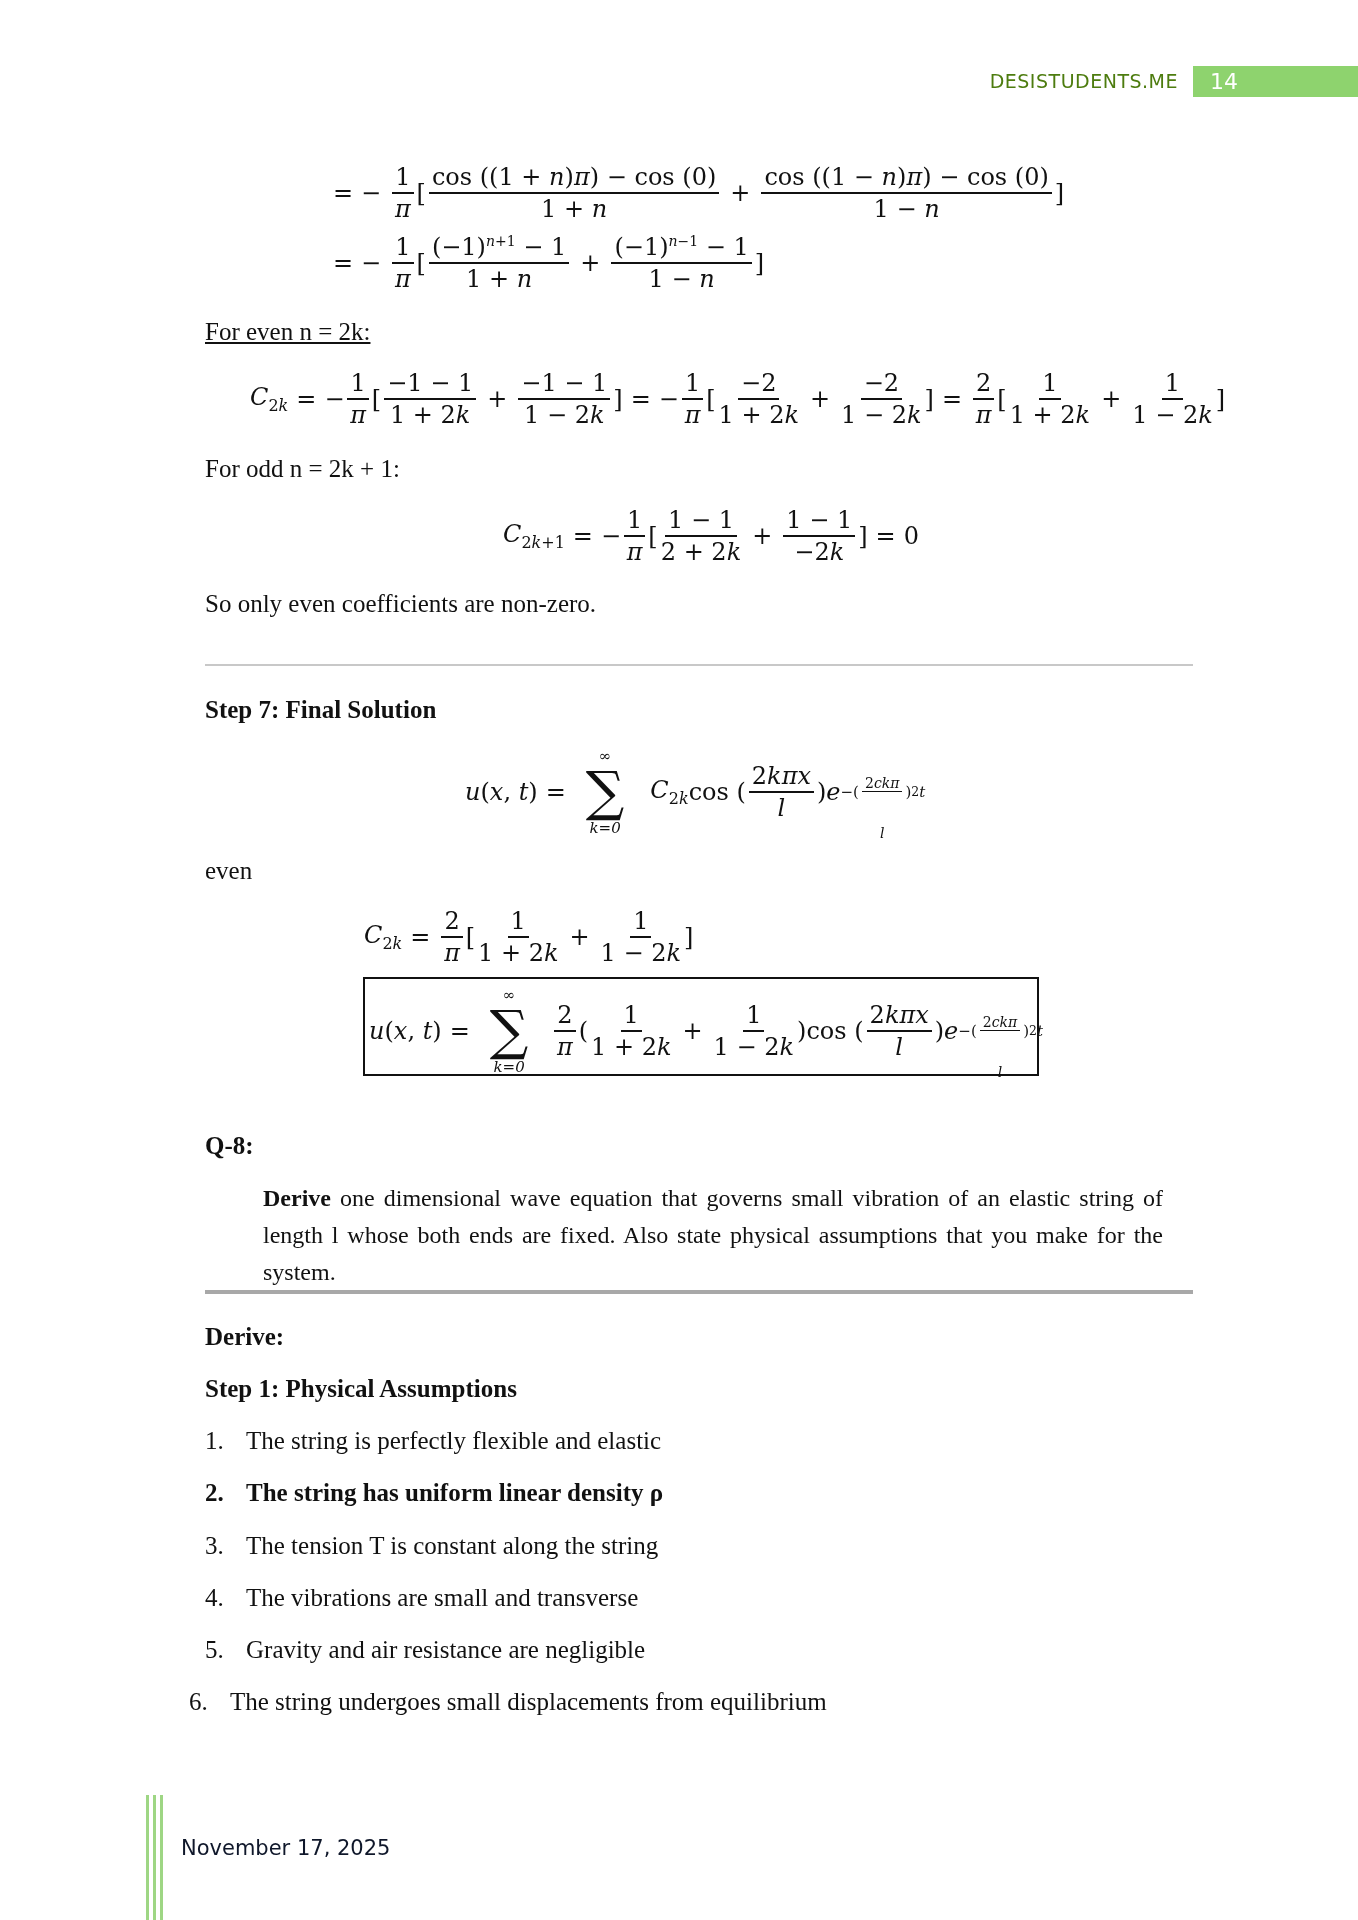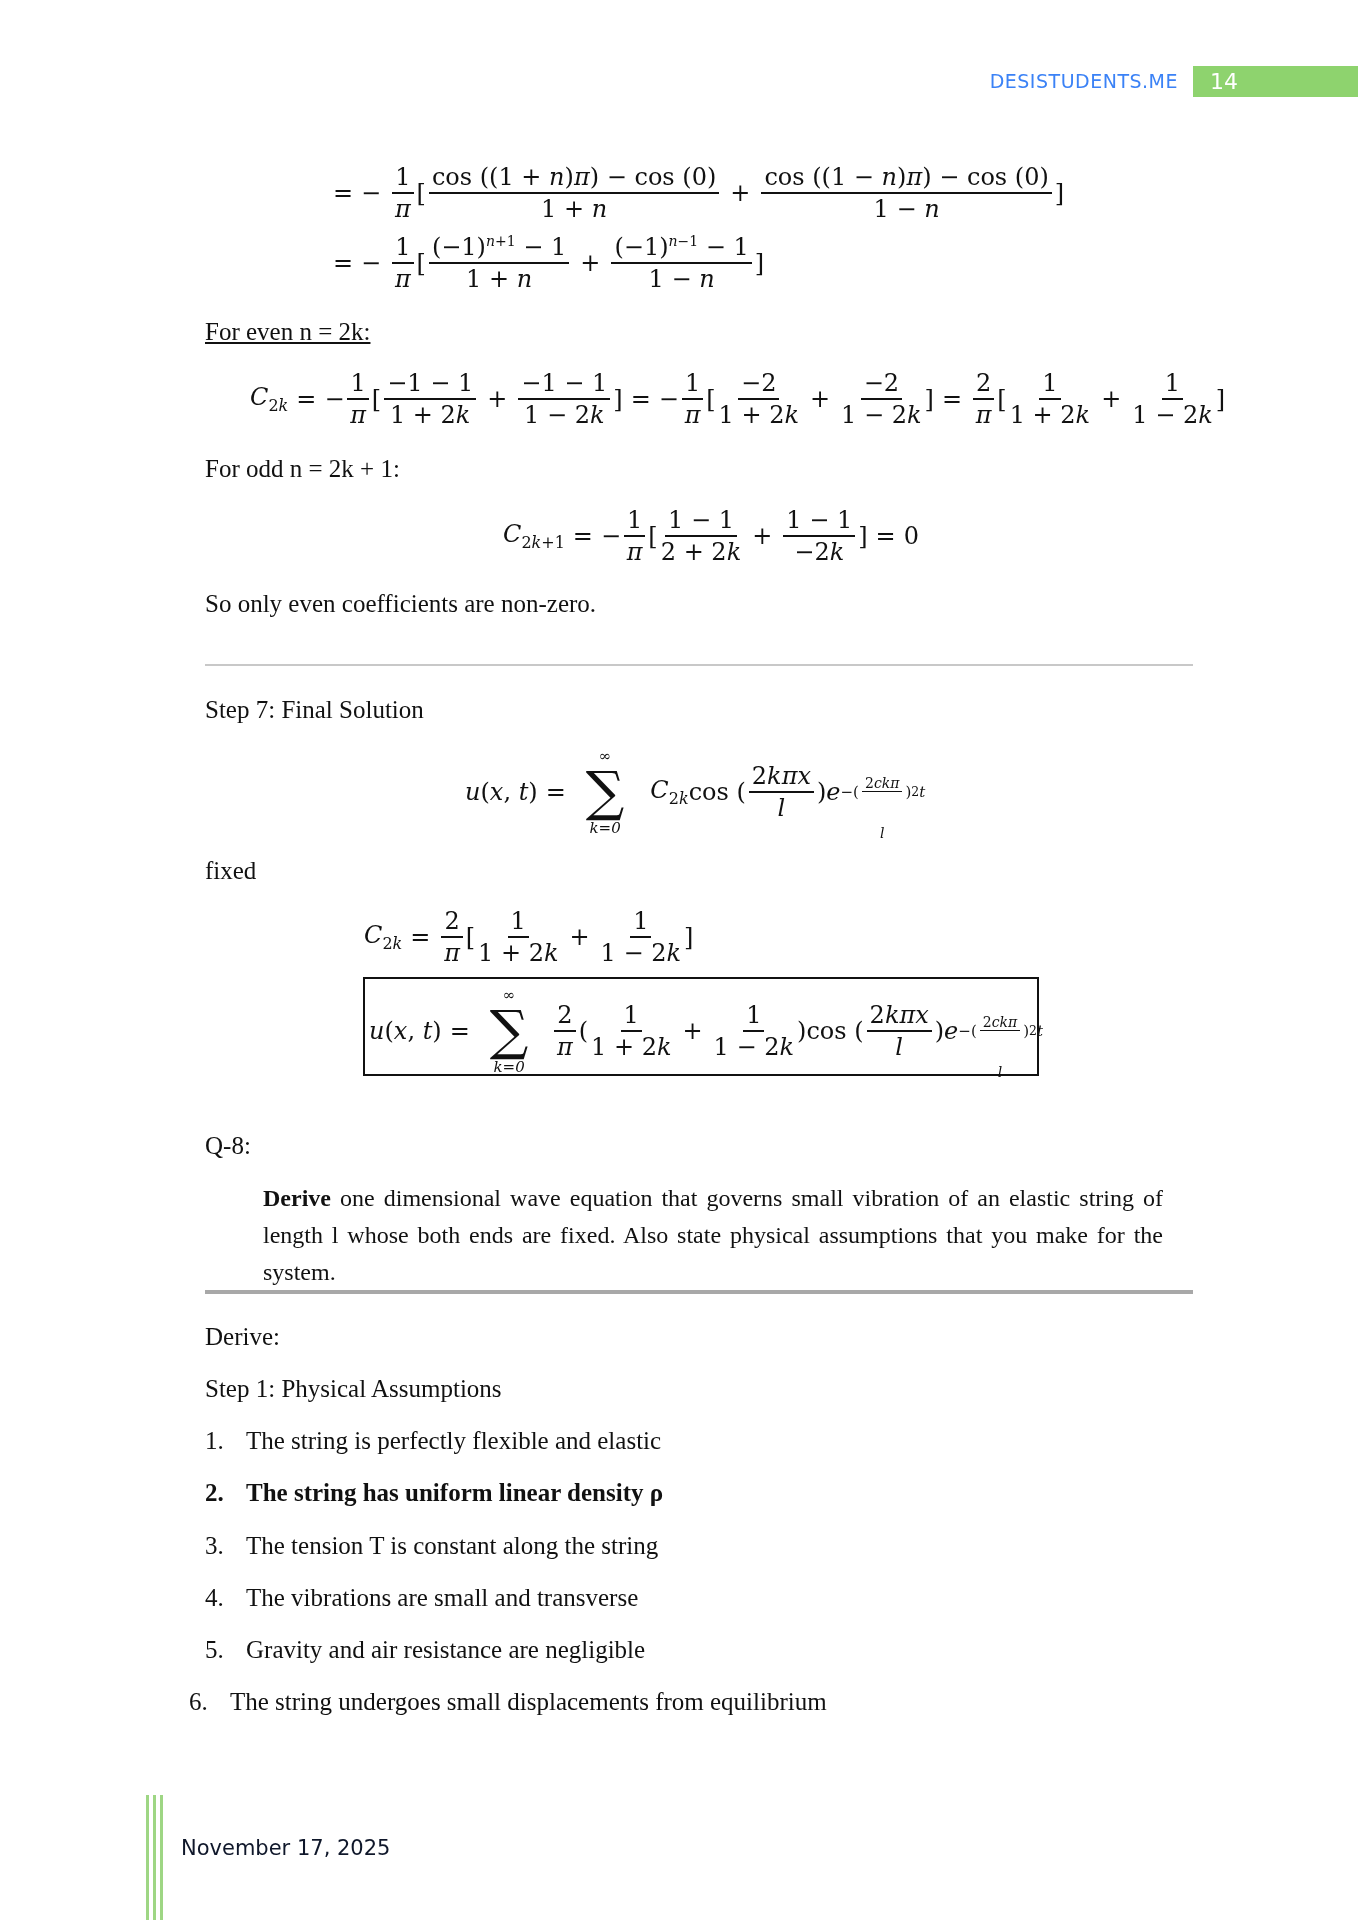--- a/index.html
+++ b/index.html
@@ -1,22 +1,22 @@
 <!DOCTYPE html>
 <html><head>
 <meta charset="utf-8">
 <style>
   html,body{margin:0;padding:0;background:#fff;}
   body{width:1358px;height:1920px;position:relative;overflow:hidden;font-family:"Liberation Serif",serif;color:#111;}
   .abs{position:absolute;white-space:nowrap;}
-  .hdr-text{right:180px;top:70px;font-family:"DejaVu Sans",sans-serif;font-size:19px;color:#3b82f6;letter-spacing:0.5px;font-variant:small-caps;}
+  .hdr-text{right:180px;top:70px;font-family:"DejaVu Sans",sans-serif;font-size:19px;color:#4d7c0f;letter-spacing:0.5px;font-variant:small-caps;}
   .hdr-bar{left:1193px;top:66px;width:165px;height:31px;background:#8ed36e;}
   .hdr-num{left:1210px;top:69px;font-family:"DejaVu Sans",sans-serif;font-size:22px;color:#fff;text-align:right;}
   .txt{font-size:25px;}
-  .bold{font-weight:normal;}
+  .bold{font-weight:bold;}
   .math{font-family:"DejaVu Serif",serif;font-size:24px;display:flex;align-items:center;}
   .math i{font-style:italic;}
   .frac{display:inline-flex;flex-direction:column;align-items:center;vertical-align:middle;margin:0 3px;}
   .frac .num{border-bottom:2px solid #111;padding:0 3px;line-height:1.25;}
   .frac .den{line-height:1.25;}
   .sm .num,.sm .den{font-size:14px;line-height:1.1;margin-top:34px;}
   .sm .num{border-bottom-width:1px;}
   .op{margin:0 8px;}
   .sub{font-size:16px;vertical-align:-6px;}
   .sup{font-size:15px;vertical-align:14px;display:inline-flex;align-items:center;}
@@ -180,21 +180,21 @@
       <span class="num">2<i>kπx</i></span>
       <span class="den"><i>l</i></span>
     </span>
     <span>)<i>e</i></span>
   <span class="sup">−(<span class="frac sm">
         <span class="num">2<i>ckπ</i></span>
         <span class="den"><i>l</i></span>
       </span>)<sup>2</sup><i>t</i></span>
 </div>
 
-<div class="abs txt" style="left:205px;top:857px;">fixed</div>
+<div class="abs txt" style="left:205px;top:857px;">even</div>
 
 <div class="abs math" style="left:364px;top:906px;">
   <span><i>C</i><span class="sub">2<i>k</i></span></span>
     <span class="op">=</span>
   <span class="frac">
       <span class="num">2</span>
       <span class="den"><i>π</i></span>
     </span>
     <span>[</span>
   <span class="frac">

